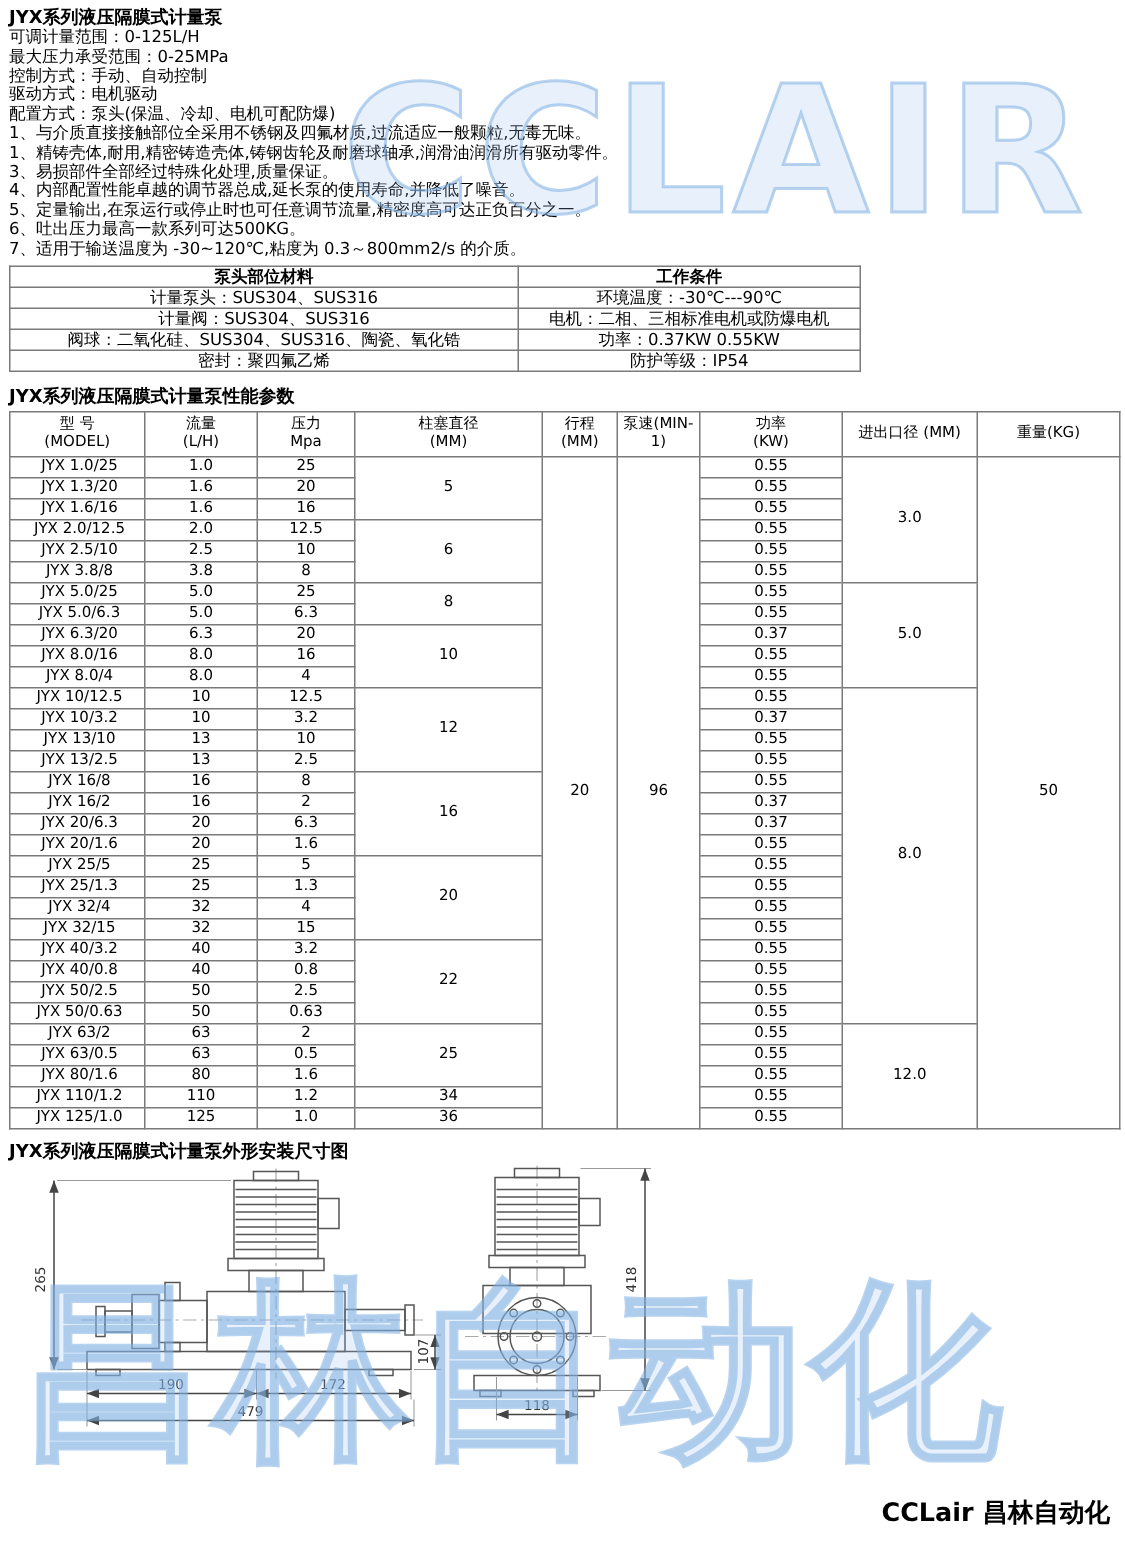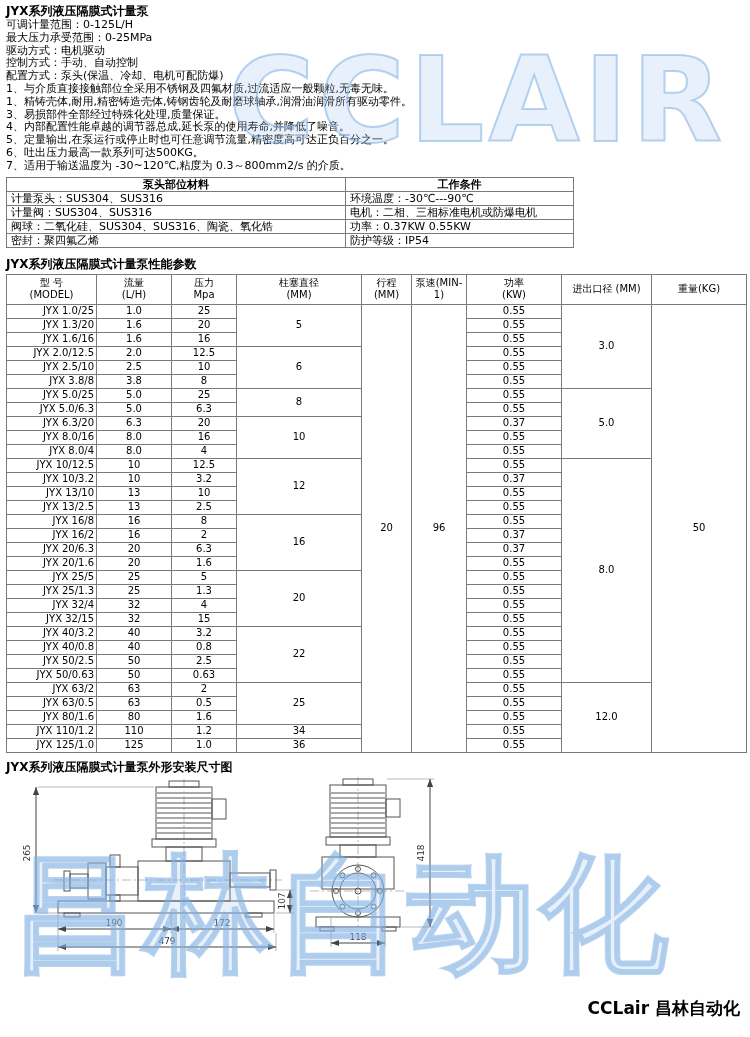--- a/index.html
+++ b/index.html
@@ -9,34 +9,34 @@
     background: #ffffff; color: #000;
     position: relative; overflow: hidden;
     font-family: "DejaVu Sans", "Liberation Sans", sans-serif;
   }
   .doc { position: relative; z-index: 1; padding: 4px 5px 0 6px; }
   .doc-title { font-size: 12px; font-weight: bold; line-height: 15px; }
   .spec-line, .feature-line { font-size: 11px; line-height: 12.8px; white-space: nowrap; }
   .materials { border-collapse: collapse; margin-top: 4px; }
   .materials th, .materials td {
     border: 1px solid #7a7a7a; font-size: 11px; padding: 0 4px;
-    height: 14px; text-align: left; font-weight: normal; line-height: 13px;
+    height: 14px; text-align: center; font-weight: normal; line-height: 13px;
   }
   .materials th { text-align: center; font-weight: bold; }
   .materials .col-left { width: 339px; }
   .materials .col-right { width: 228px; }
   .perf-title { font-size: 12px; font-weight: bold; margin-top: 9px; line-height: 15px; }
   .perf { border-collapse: collapse; margin-top: 2px; table-layout: fixed; width: 740px; }
   .perf th, .perf td {
     border: 1px solid #7a7a7a; font-size: 10px; text-align: center;
     padding: 0 2px; height: 14px; line-height: 12px; font-weight: normal;
     overflow: hidden; white-space: nowrap;
   }
   .perf th { height: 30px; }
-  .perf td.c-model { text-align: right; padding-left: 5px; }
+  .perf td.c-model { text-align: center; padding-left: 5px; }
   .drawing-title { font-size: 12px; font-weight: bold; margin-top: 7px; line-height: 15px; }
   .drawing-svg { display: block; margin-top: 2px; }
   .drawing-svg text { font-size: 9px; fill: #333; font-family: "DejaVu Sans", sans-serif; }
   .wm {
     position: absolute; z-index: 2; font-weight: bold; white-space: nowrap;
     color: rgba(150,190,235,0.22);
     -webkit-text-stroke: 2px rgba(125,175,225,0.55);
     pointer-events: none;
     margin-top: 17px;
   }
@@ -47,22 +47,22 @@
 </head>
 <body>
 
 <div class="doc">
 
   <div class="doc-title">JYX系列液压隔膜式计量泵</div>
 
   <div>
     <div class="spec-line">可调计量范围：0-125L/H</div>
     <div class="spec-line">最大压力承受范围：0-25MPa</div>
+    <div class="spec-line">控制方式：手动、自动控制</div>
     <div class="spec-line">驱动方式：电机驱动</div>
-    <div class="spec-line">控制方式：手动、自动控制</div>
     <div class="spec-line">配置方式：泵头(保温、冷却、电机可配防爆)</div>
   </div>
 
   <div>
     <div class="feature-line">1、与介质直接接触部位全采用不锈钢及四氟材质,过流适应一般颗粒,无毒无味。</div>
     <div class="feature-line">1、精铸壳体,耐用,精密铸造壳体,铸钢齿轮及耐磨球轴承,润滑油润滑所有驱动零件。</div>
     <div class="feature-line">3、易损部件全部经过特殊化处理,质量保证。</div>
     <div class="feature-line">4、内部配置性能卓越的调节器总成,延长泵的使用寿命,并降低了噪音。</div>
     <div class="feature-line">5、定量输出,在泵运行或停止时也可任意调节流量,精密度高可达正负百分之一。</div>
     <div class="feature-line">6、吐出压力最高一款系列可达500KG。</div>

